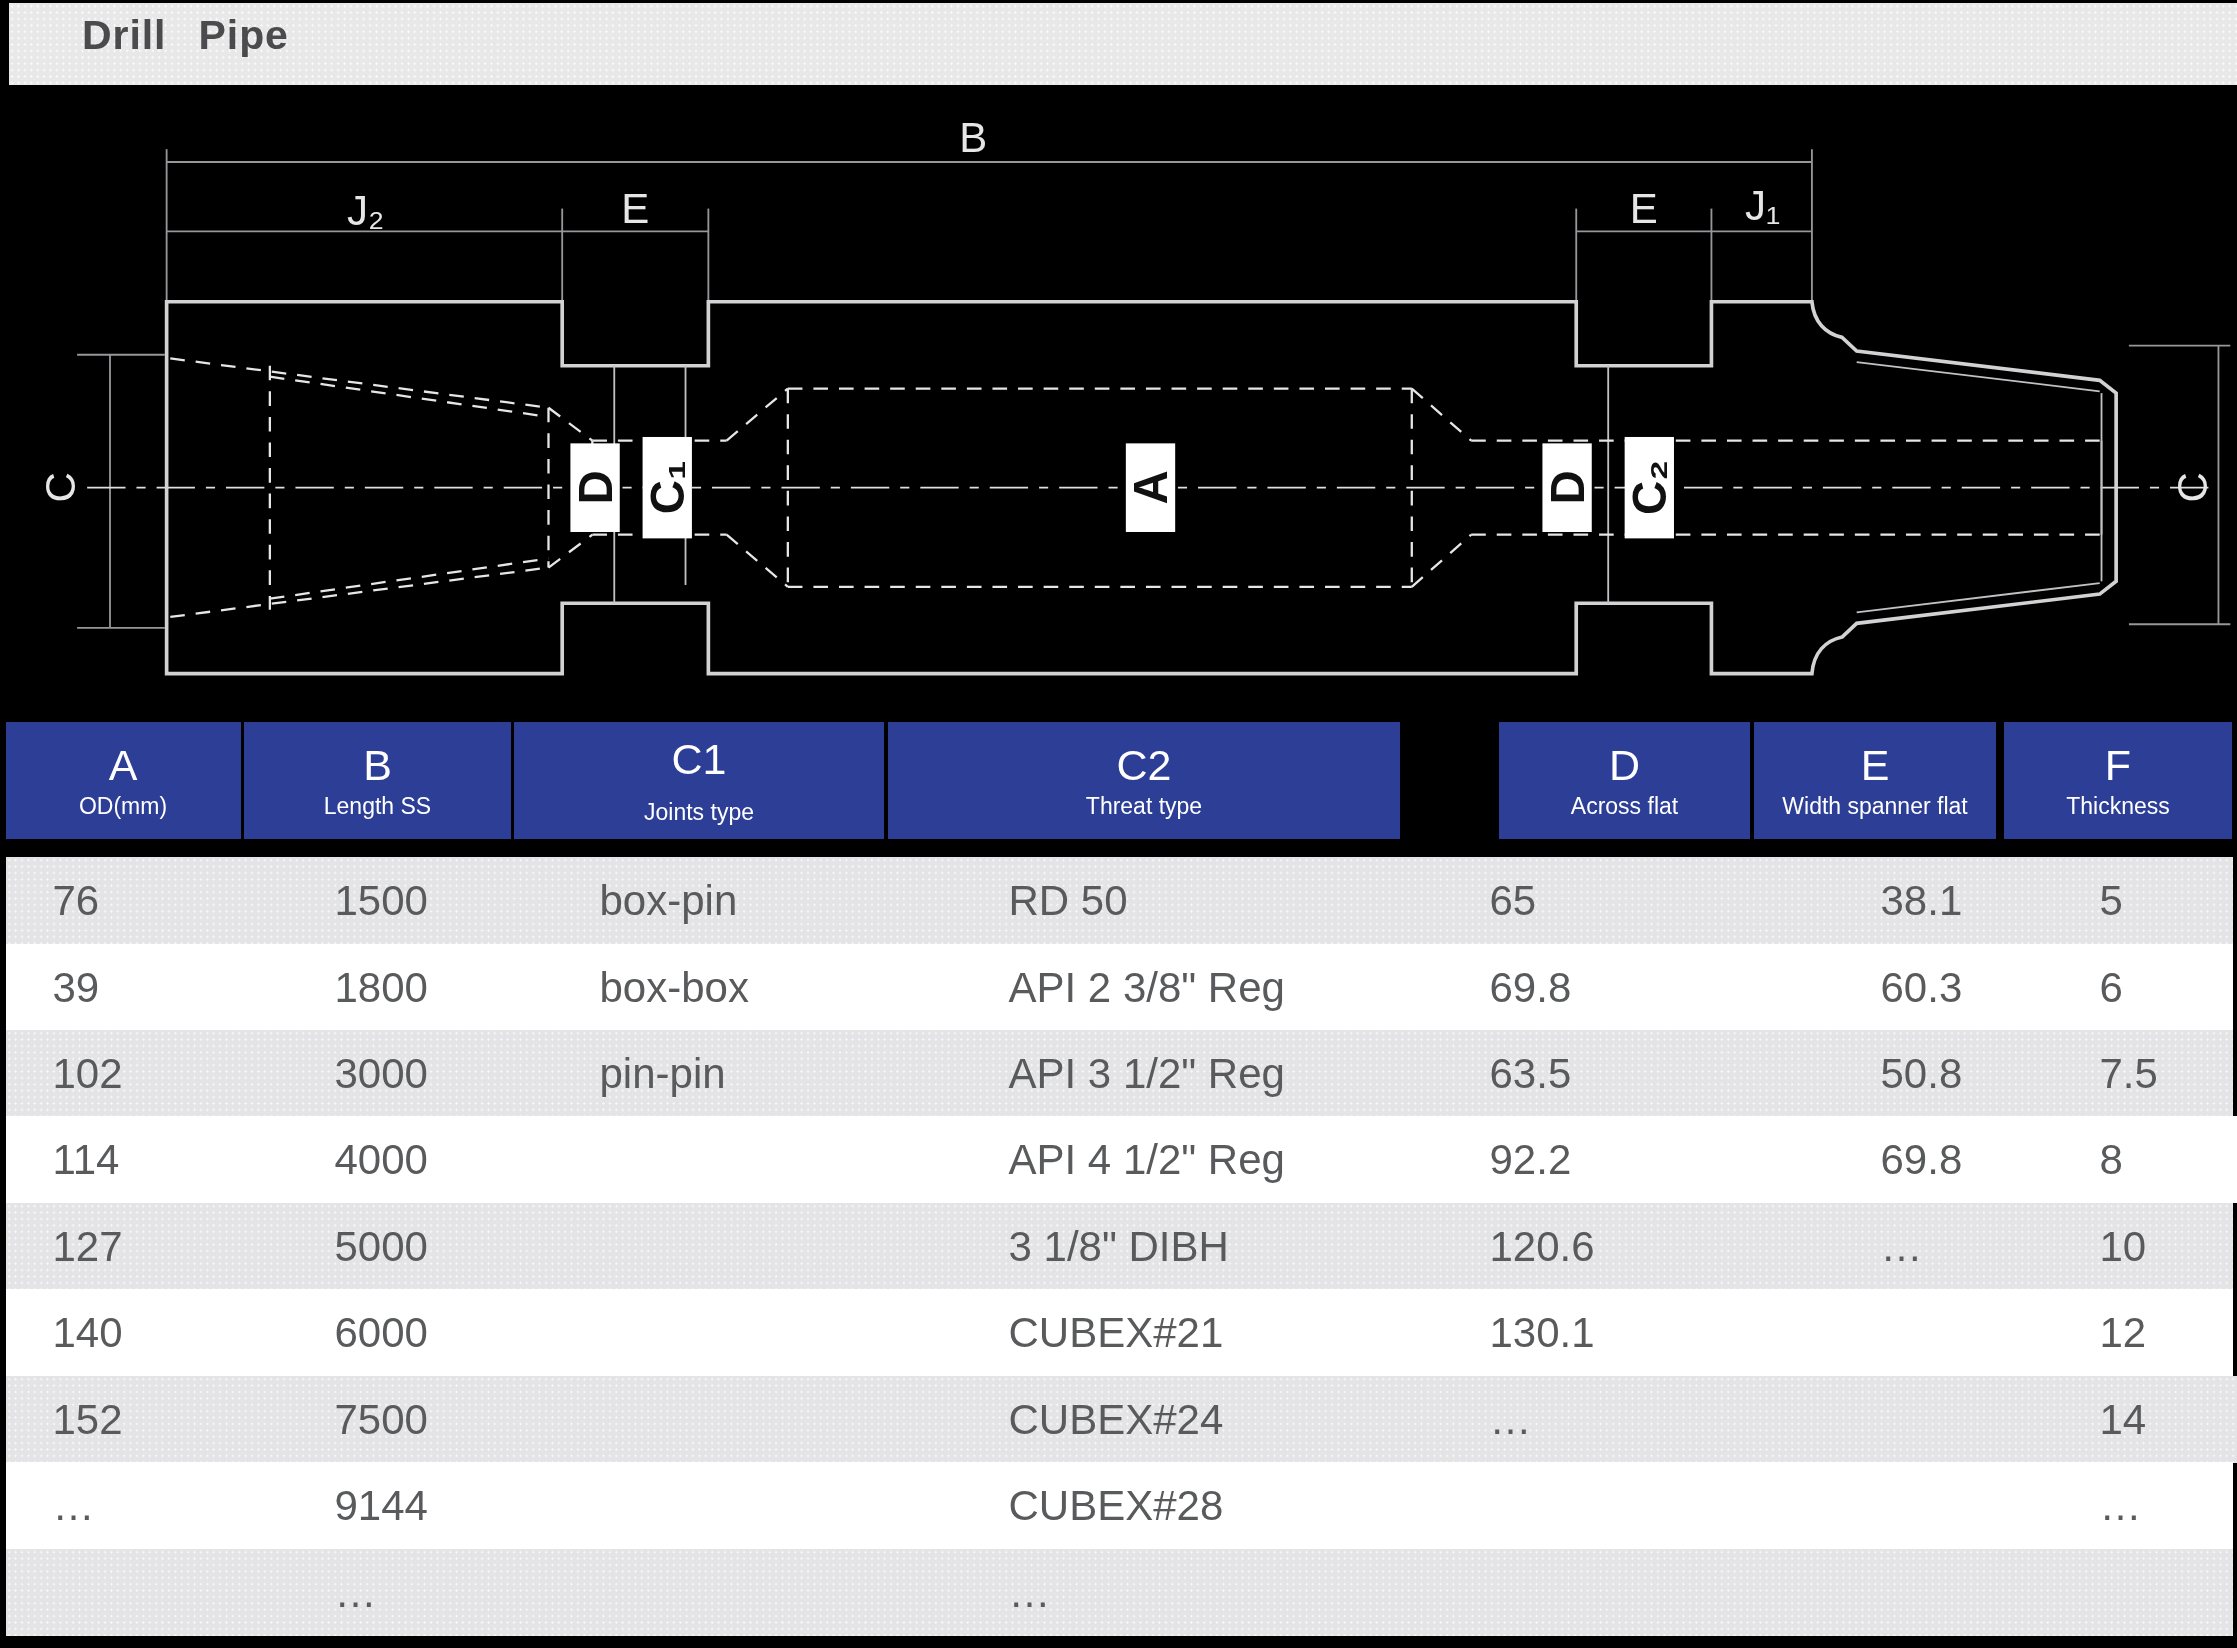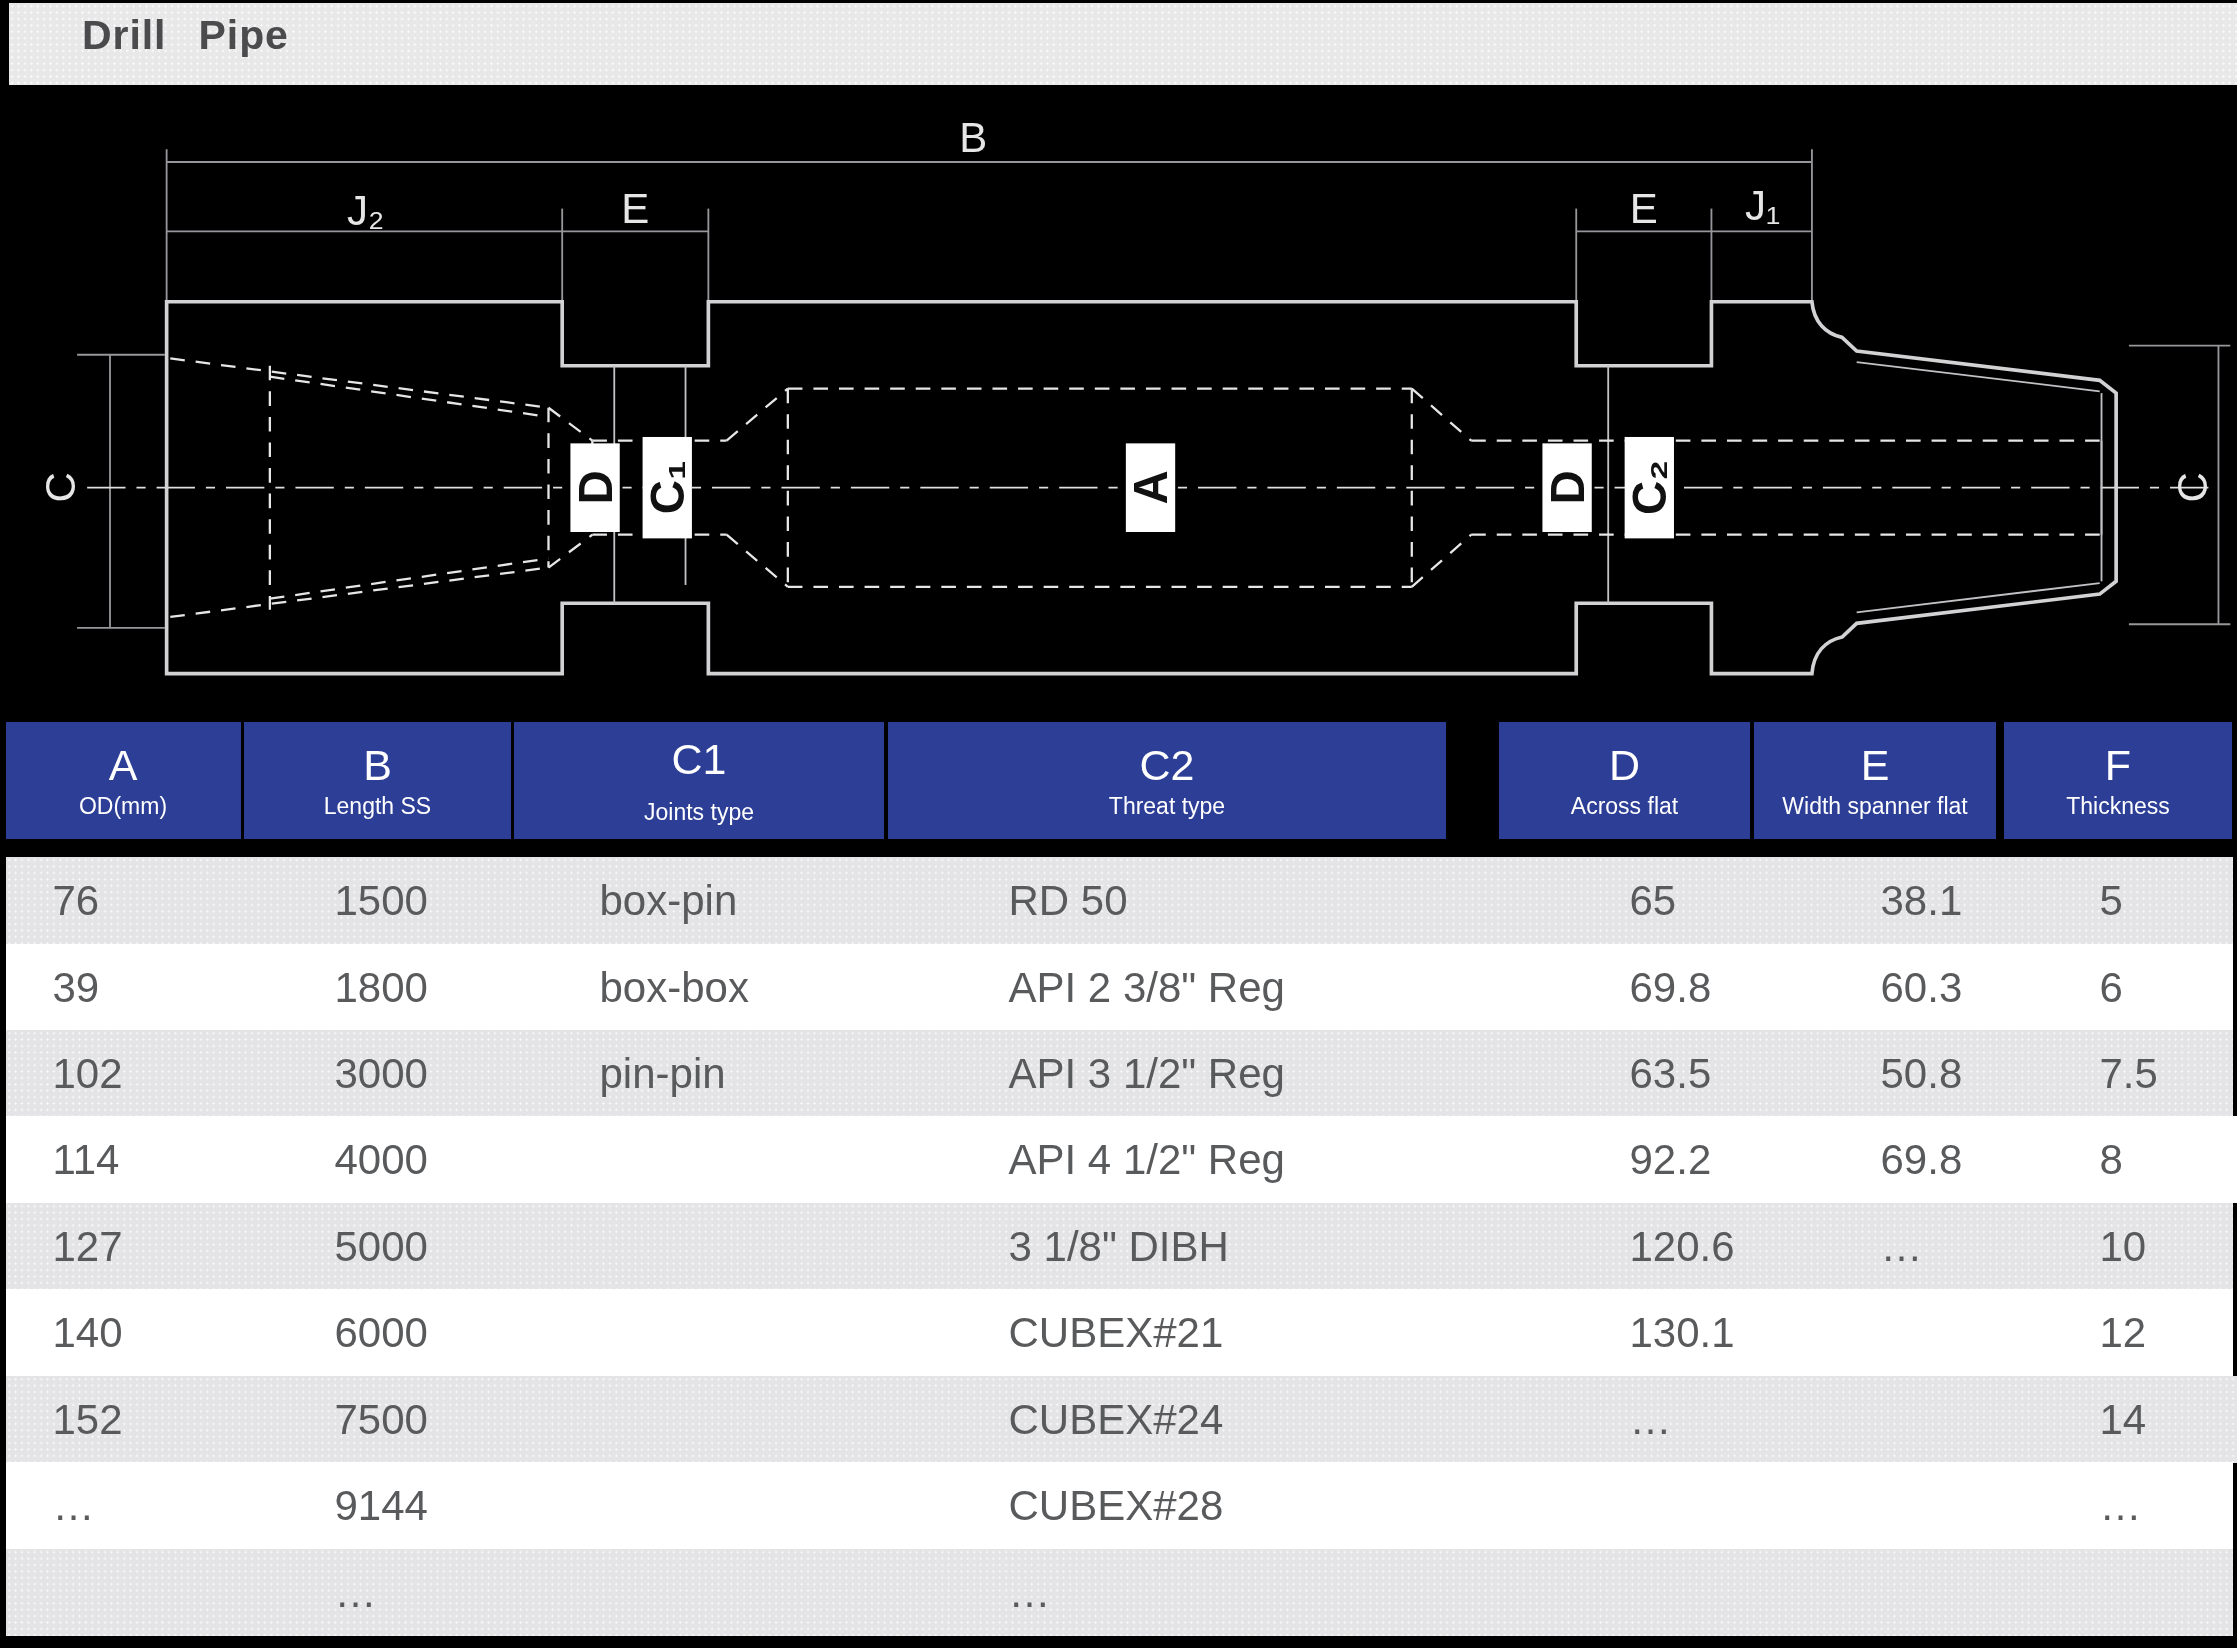--- a/index.html
+++ b/index.html
@@ -24,21 +24,21 @@
   .thead-cell{
     position:absolute;top:722px;height:117px;background:#2d3e96;
     color:#fff;display:flex;flex-direction:column;align-items:center;justify-content:center;
     text-align:center;line-height:1.05;
   }
   .thead-cell .letter{font-size:43px;margin-bottom:5.5px;}
   .thead-cell .sub{font-size:23px;max-width:92%;}
   .col-a{left:5.5px;width:235px;}
   .col-b{left:244px;width:267px;}
   .col-c1{left:514px;width:370px;gap:13px;}
-  .col-c2{left:888px;width:558px;}
+  .col-c2{left:888px;width:512px;}
   .col-d{left:1499px;width:251px;}
   .col-e{left:1754px;width:242px;}
   .col-f{left:2004px;width:228px;}
   .trow{
     position:absolute;left:5.5px;width:2227px;height:87px;
   }
   .trow.gray{
     background:#e4e4e6;
     background-image:radial-gradient(rgba(255,255,255,.7) 1px, transparent 1px);
     background-size:6.4px 6.4px;
@@ -46,21 +46,21 @@
   .trow.white{background:#ffffff;}
   .tcell{
     position:absolute;top:0;height:87px;line-height:87px;
     font-size:42px;color:#595a5c;white-space:nowrap;
   }
   
   .tc-0{left:47px;}   
   .tc-1{left:329px;}  
   .tc-2{left:594px;}  
   .tc-3{left:1003px;} 
-  .tc-4{left:1624px;text-align:right;} 
+  .tc-4{left:1484px;text-align:right;} 
   .tc-5{left:1875px;} 
   .tc-6{left:2094px;} 
   
   .ol{stroke:#d2d2d4;stroke-width:4;fill:none;}
   .thin{stroke:#c2c2c6;stroke-width:2;fill:none;}
   .dim{stroke:#97979b;stroke-width:2;fill:none;}
   .dash{stroke:#e6e6e6;stroke-width:2.5;fill:none;stroke-dasharray:16 12;}
   .cline{stroke:#e0e0e0;stroke-width:2;fill:none;stroke-dasharray:42 12 10 12;}
   .dlabel{fill:#e6e6e6;font-size:46px;font-family:"Liberation Sans",sans-serif;}
   .boxlabel{fill:#111;font-size:52px;font-weight:600;font-family:"Liberation Sans",sans-serif;}

